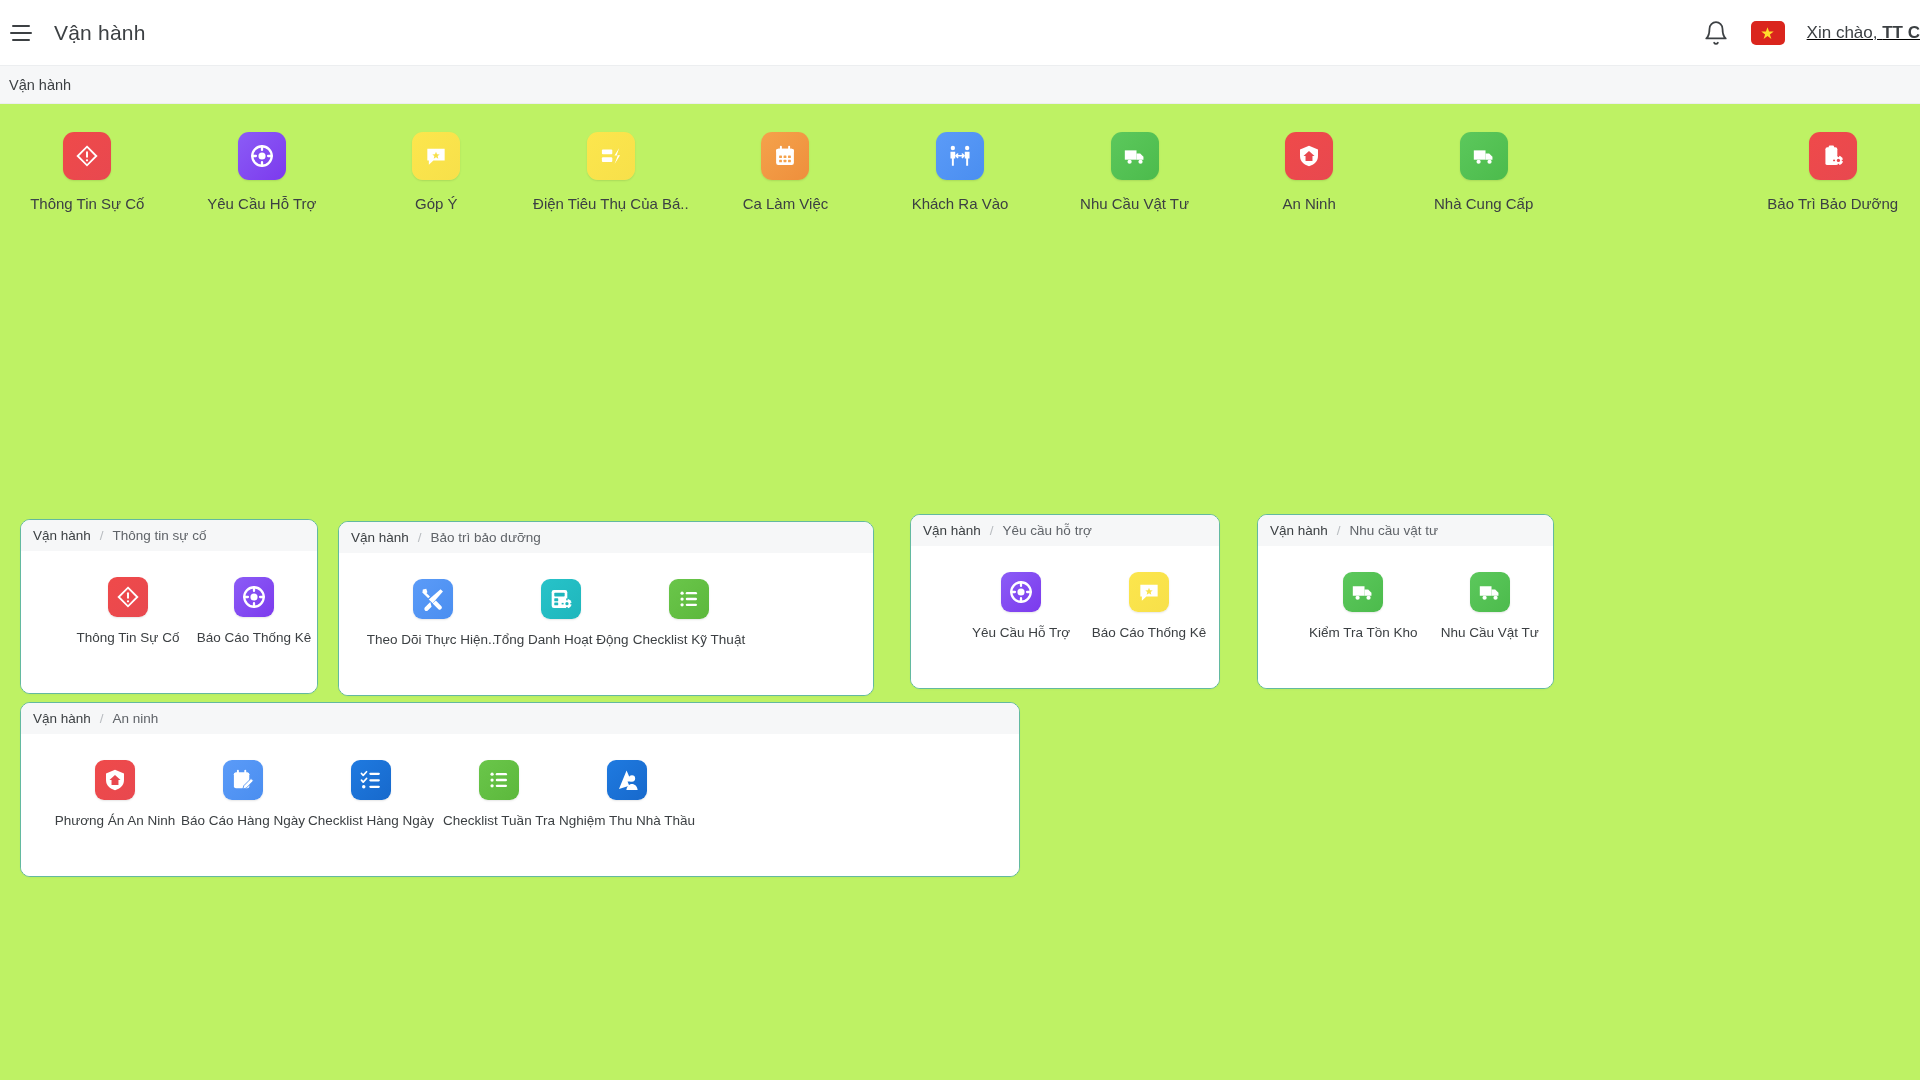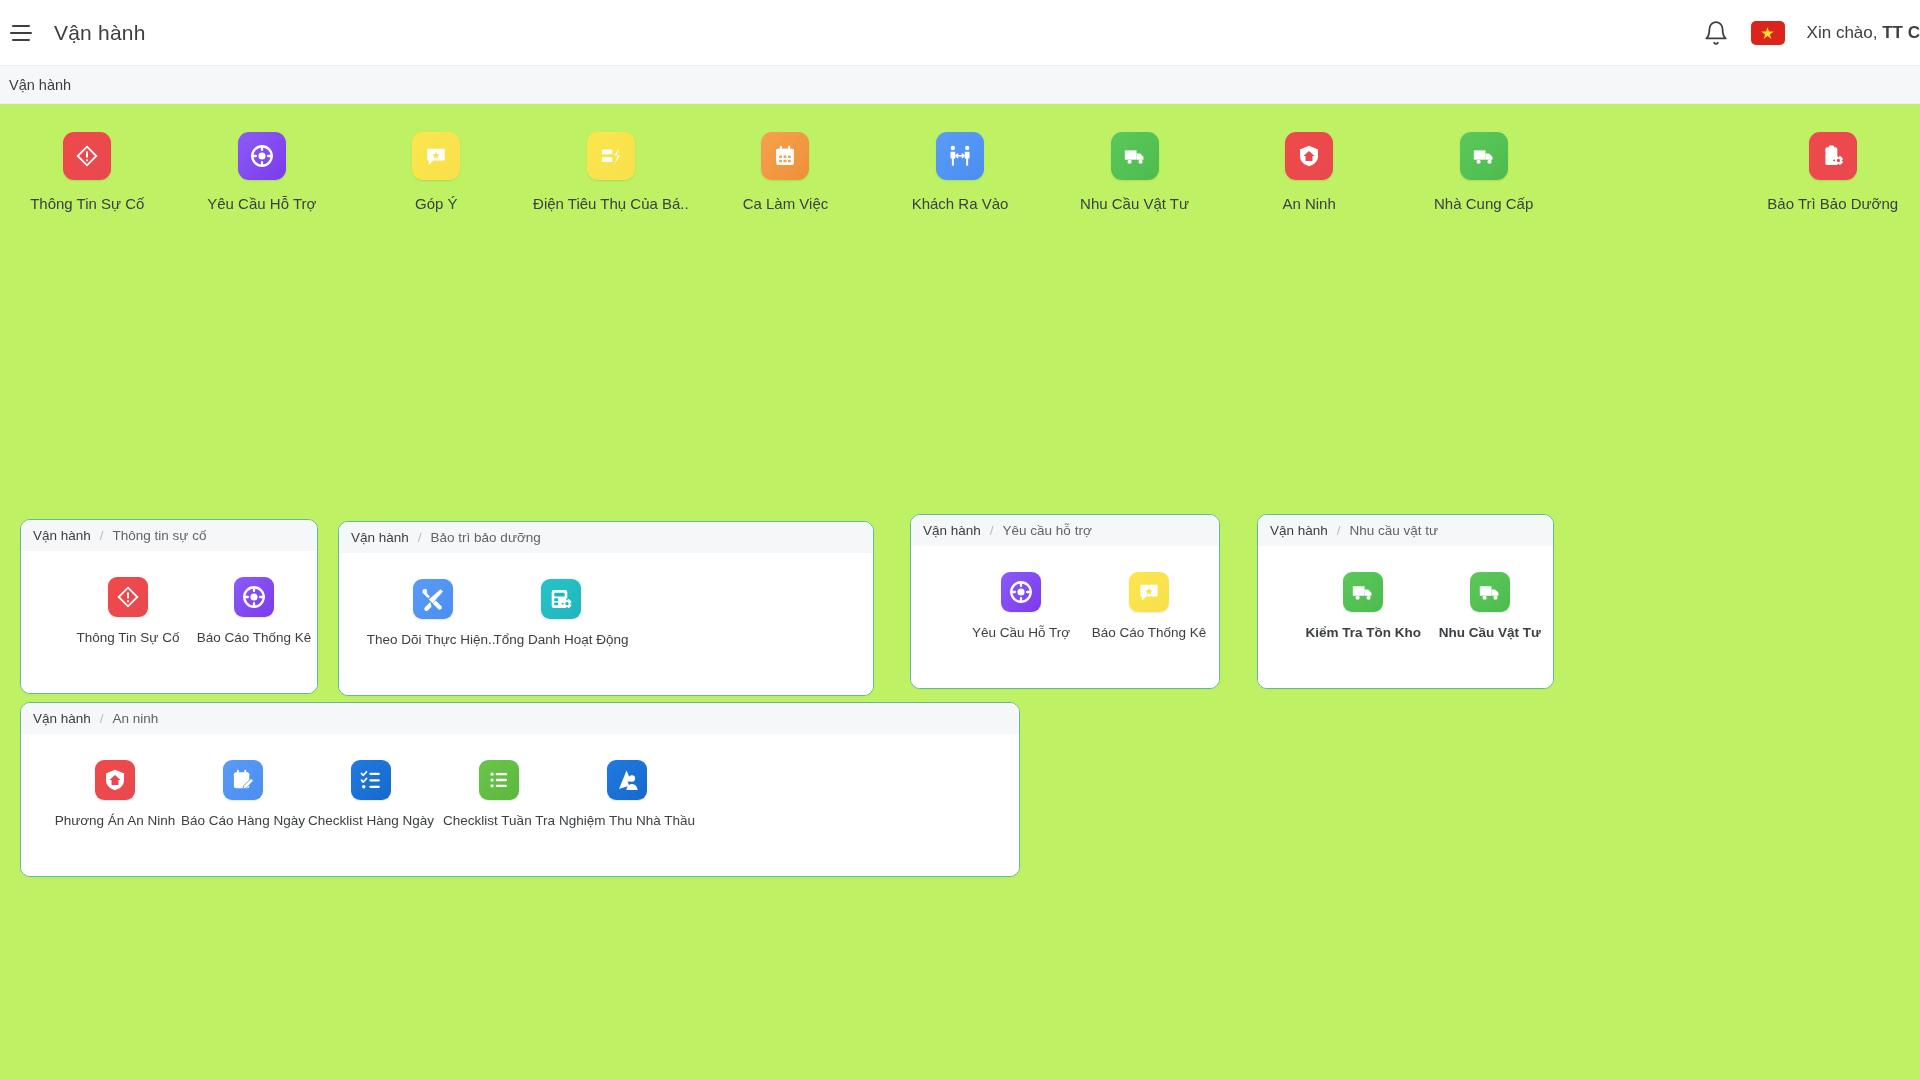--- a/index.html
+++ b/index.html
@@ -36,20 +36,21 @@
     font-size: 21px;
     color: #3c4043;
     letter-spacing: .2px;
   }
   .topbar-right {
     position: absolute;
     right: 0; top: 0;
     height: 66px;
     display: flex; align-items: center; gap: 22px;
     padding-right: 0;
+    text-decoration: underline;
   }
   .bell { width: 26px; height: 26px; cursor: pointer; }
   .flag {
     width: 34px; height: 24px;
     background: #da251d;
     border-radius: 5px;
     display: flex; align-items: center; justify-content: center;
     cursor: pointer;
   }
   .greeting {
@@ -351,20 +352,35 @@
                   <g fill="#1fb6bc">
                     <rect x="16.8" y="11.4" width="1.4" height="1.8"></rect>
                     <rect x="16.8" y="19.4" width="1.4" height="1.8"></rect>
                     <rect x="12.6" y="15.6" width="1.8" height="1.4"></rect>
                     <rect x="20.6" y="15.6" width="1.8" height="1.4"></rect>
                   </g>
                 </svg>
               </div>
               <div class="lbl">Tổng Danh Hoạt Động</div>
             </div>
+            <div class="app">
+              <div class="tile" style="background: linear-gradient(135deg, rgb(106, 198, 74), rgb(92, 184, 60));">
+                <svg viewBox="0 0 24 24">
+                  <g fill="white">
+                    <circle cx="5.6" cy="6.6" r="1.5"></circle>
+                    <circle cx="5.6" cy="12" r="1.5"></circle>
+                    <circle cx="5.6" cy="17.4" r="1.5"></circle>
+                    <rect x="9" y="5.5" width="10.4" height="2.2" rx="1.1"></rect>
+                    <rect x="9" y="10.9" width="10.4" height="2.2" rx="1.1"></rect>
+                    <rect x="9" y="16.3" width="10.4" height="2.2" rx="1.1"></rect>
+                  </g>
+                </svg>
+              </div>
+              <div class="lbl">Checklist Kỹ Thuật</div>
+            </div>
           </div>
         </div>
         <div class="panel" style="position: absolute; left: 910px; top: -5px; width: 310px;">
           <div class="panel-head">
             <span>Vận hành</span>
             <span class="sep">/</span>
             <span class="leaf">Yêu cầu hỗ trợ</span>
           </div>
           <div class="panel-body" style="padding-left: 46px;">
             <div class="app">
@@ -387,21 +403,21 @@
               <div class="lbl">Báo Cáo Thống Kê</div>
             </div>
           </div>
         </div>
         <div class="panel" style="position: absolute; left: 1257px; top: -5px; width: 297px;">
           <div class="panel-head">
             <span>Vận hành</span>
             <span class="sep">/</span>
             <span class="leaf">Nhu cầu vật tư</span>
           </div>
-          <div class="panel-body" style="padding-left: 42px; font-weight: bold;">
+          <div class="panel-body" style="padding-left: 42px;">
             <div class="app">
               <div class="tile" style="background: linear-gradient(135deg, rgb(92, 200, 92), rgb(76, 187, 76));">
                 <svg viewBox="0 0 24 24">
                   <path d="M2.6 6.8h10.8v8.6H2.6z" fill="white"></path>
                   <path d="M13.4 9.6h3.4l3 3.1v2.7h-6.4z" fill="white"></path>
                   <circle cx="7" cy="17.3" r="1.95" fill="white"></circle>
                   <circle cx="17.1" cy="17.3" r="1.95" fill="white"></circle>
                 </svg>
               </div>
               <div class="lbl">Kiểm Tra Tồn Kho</div>

